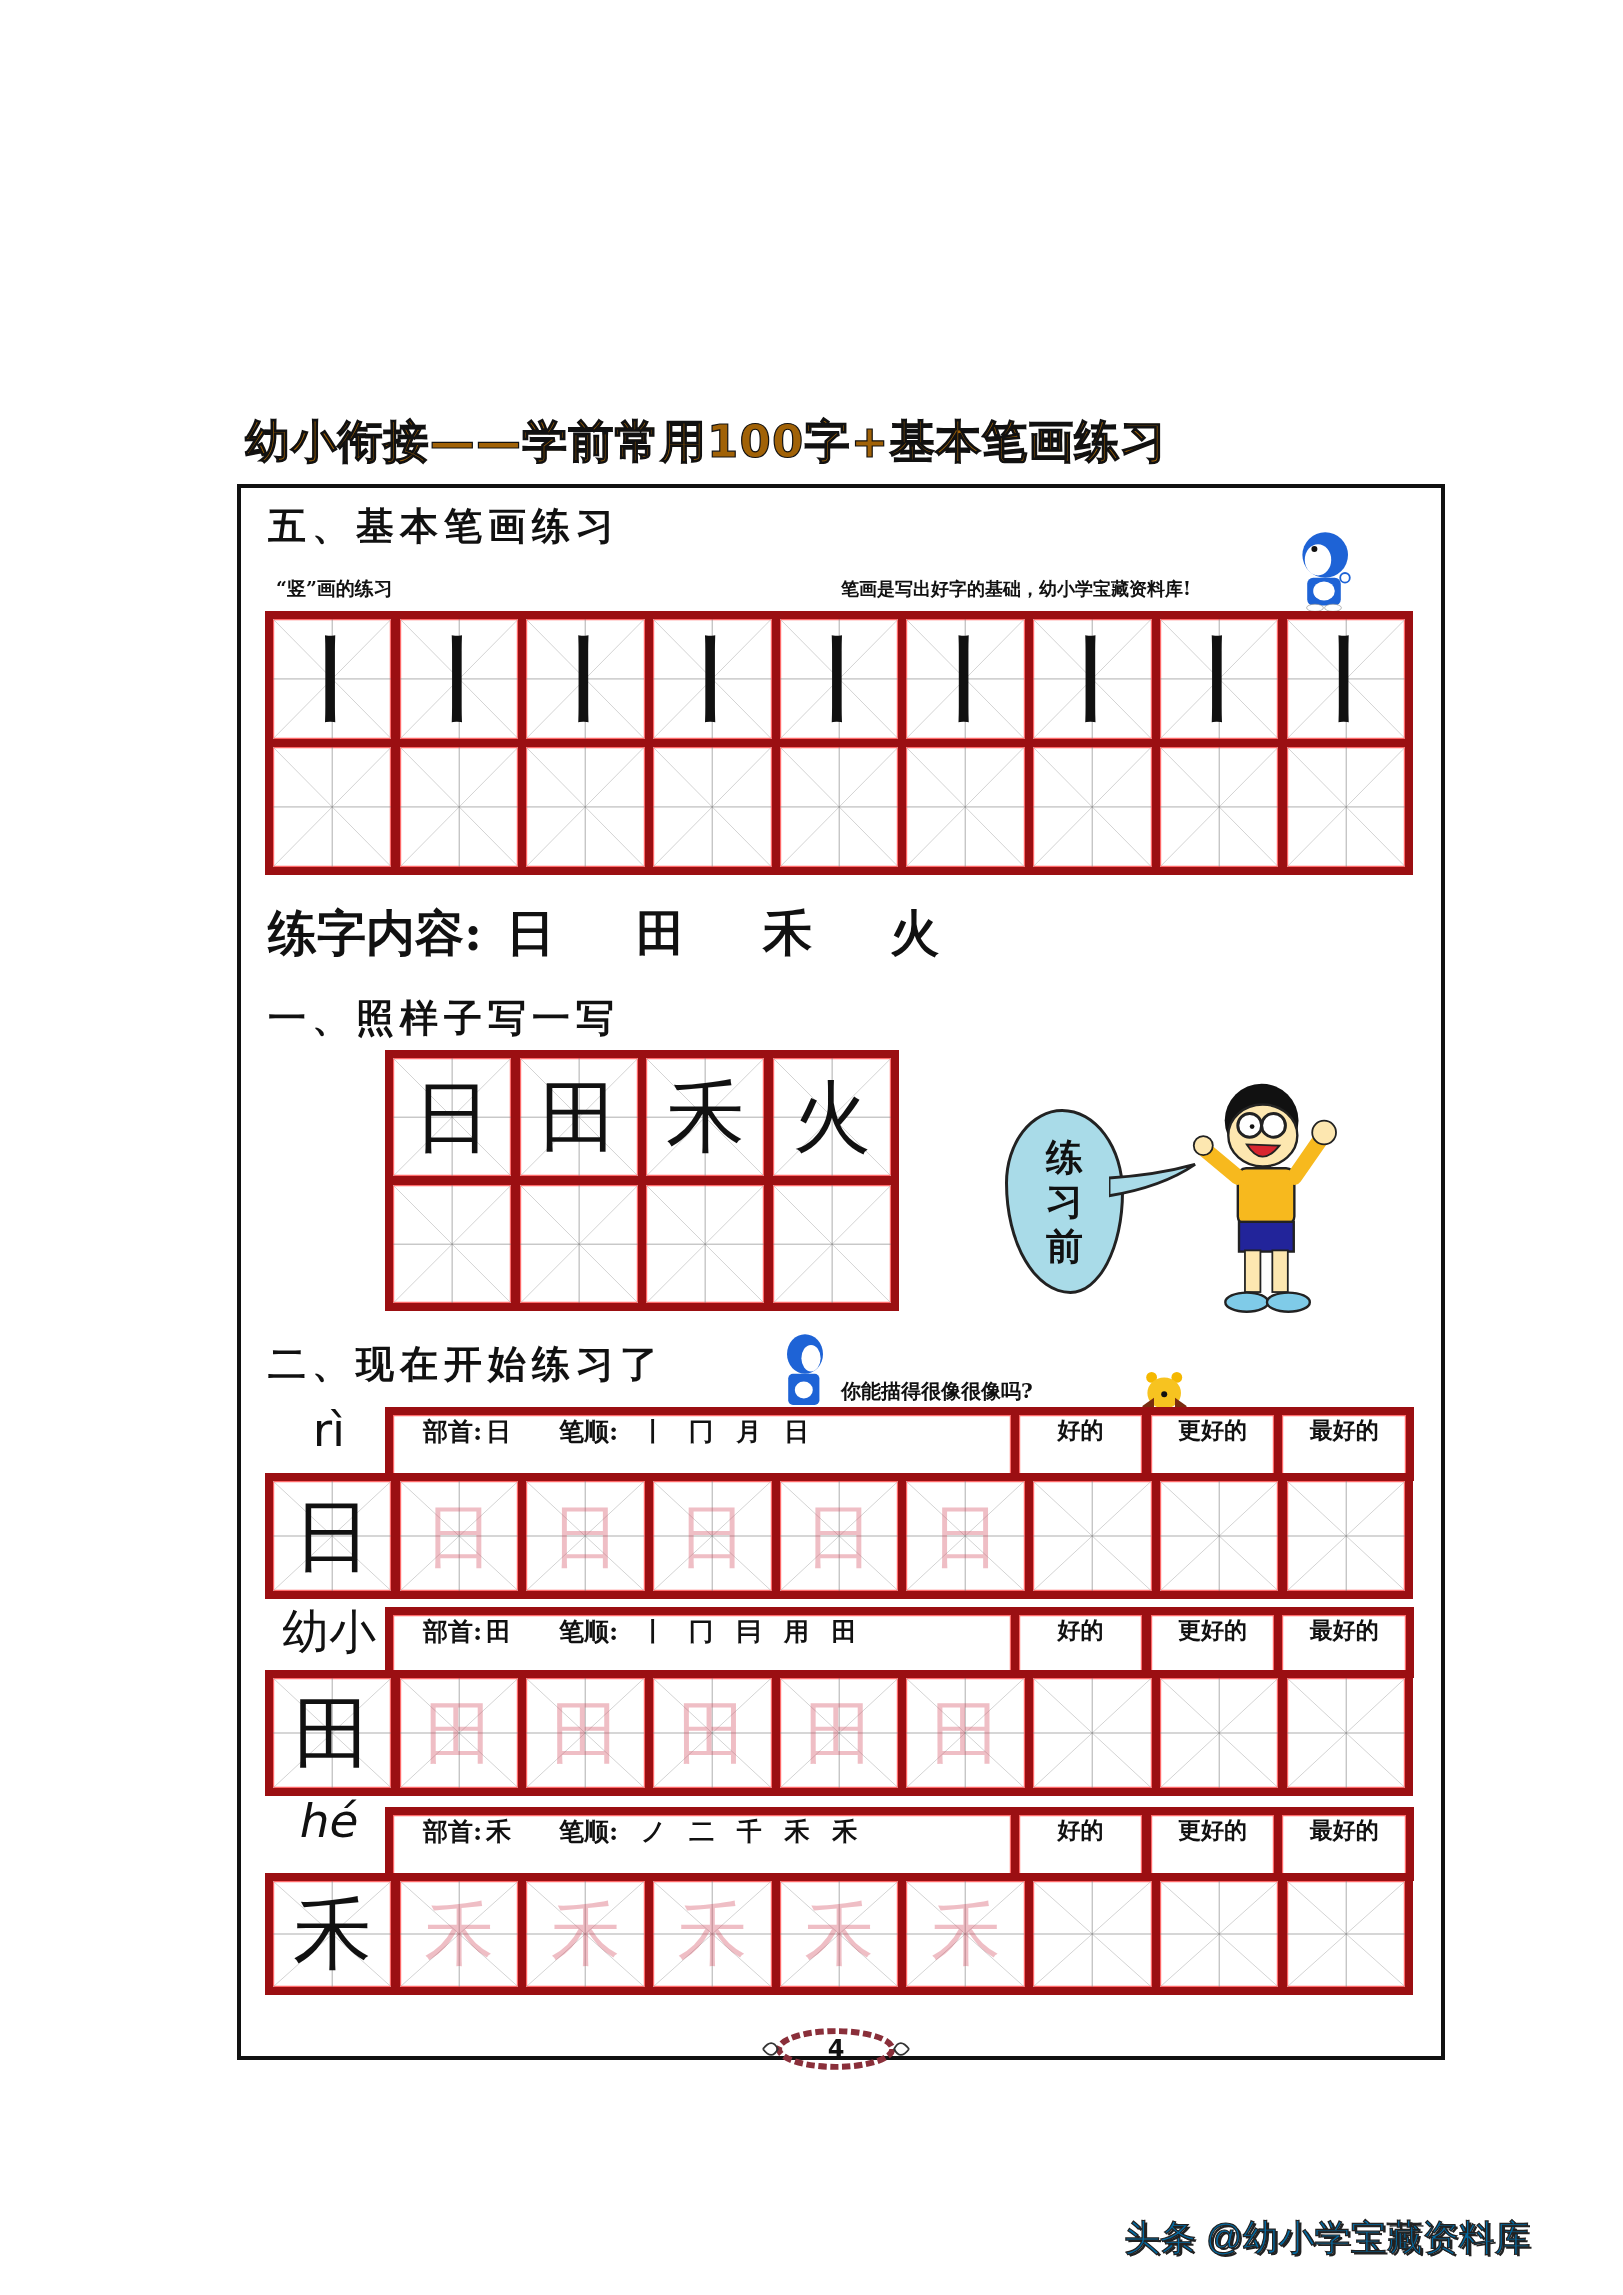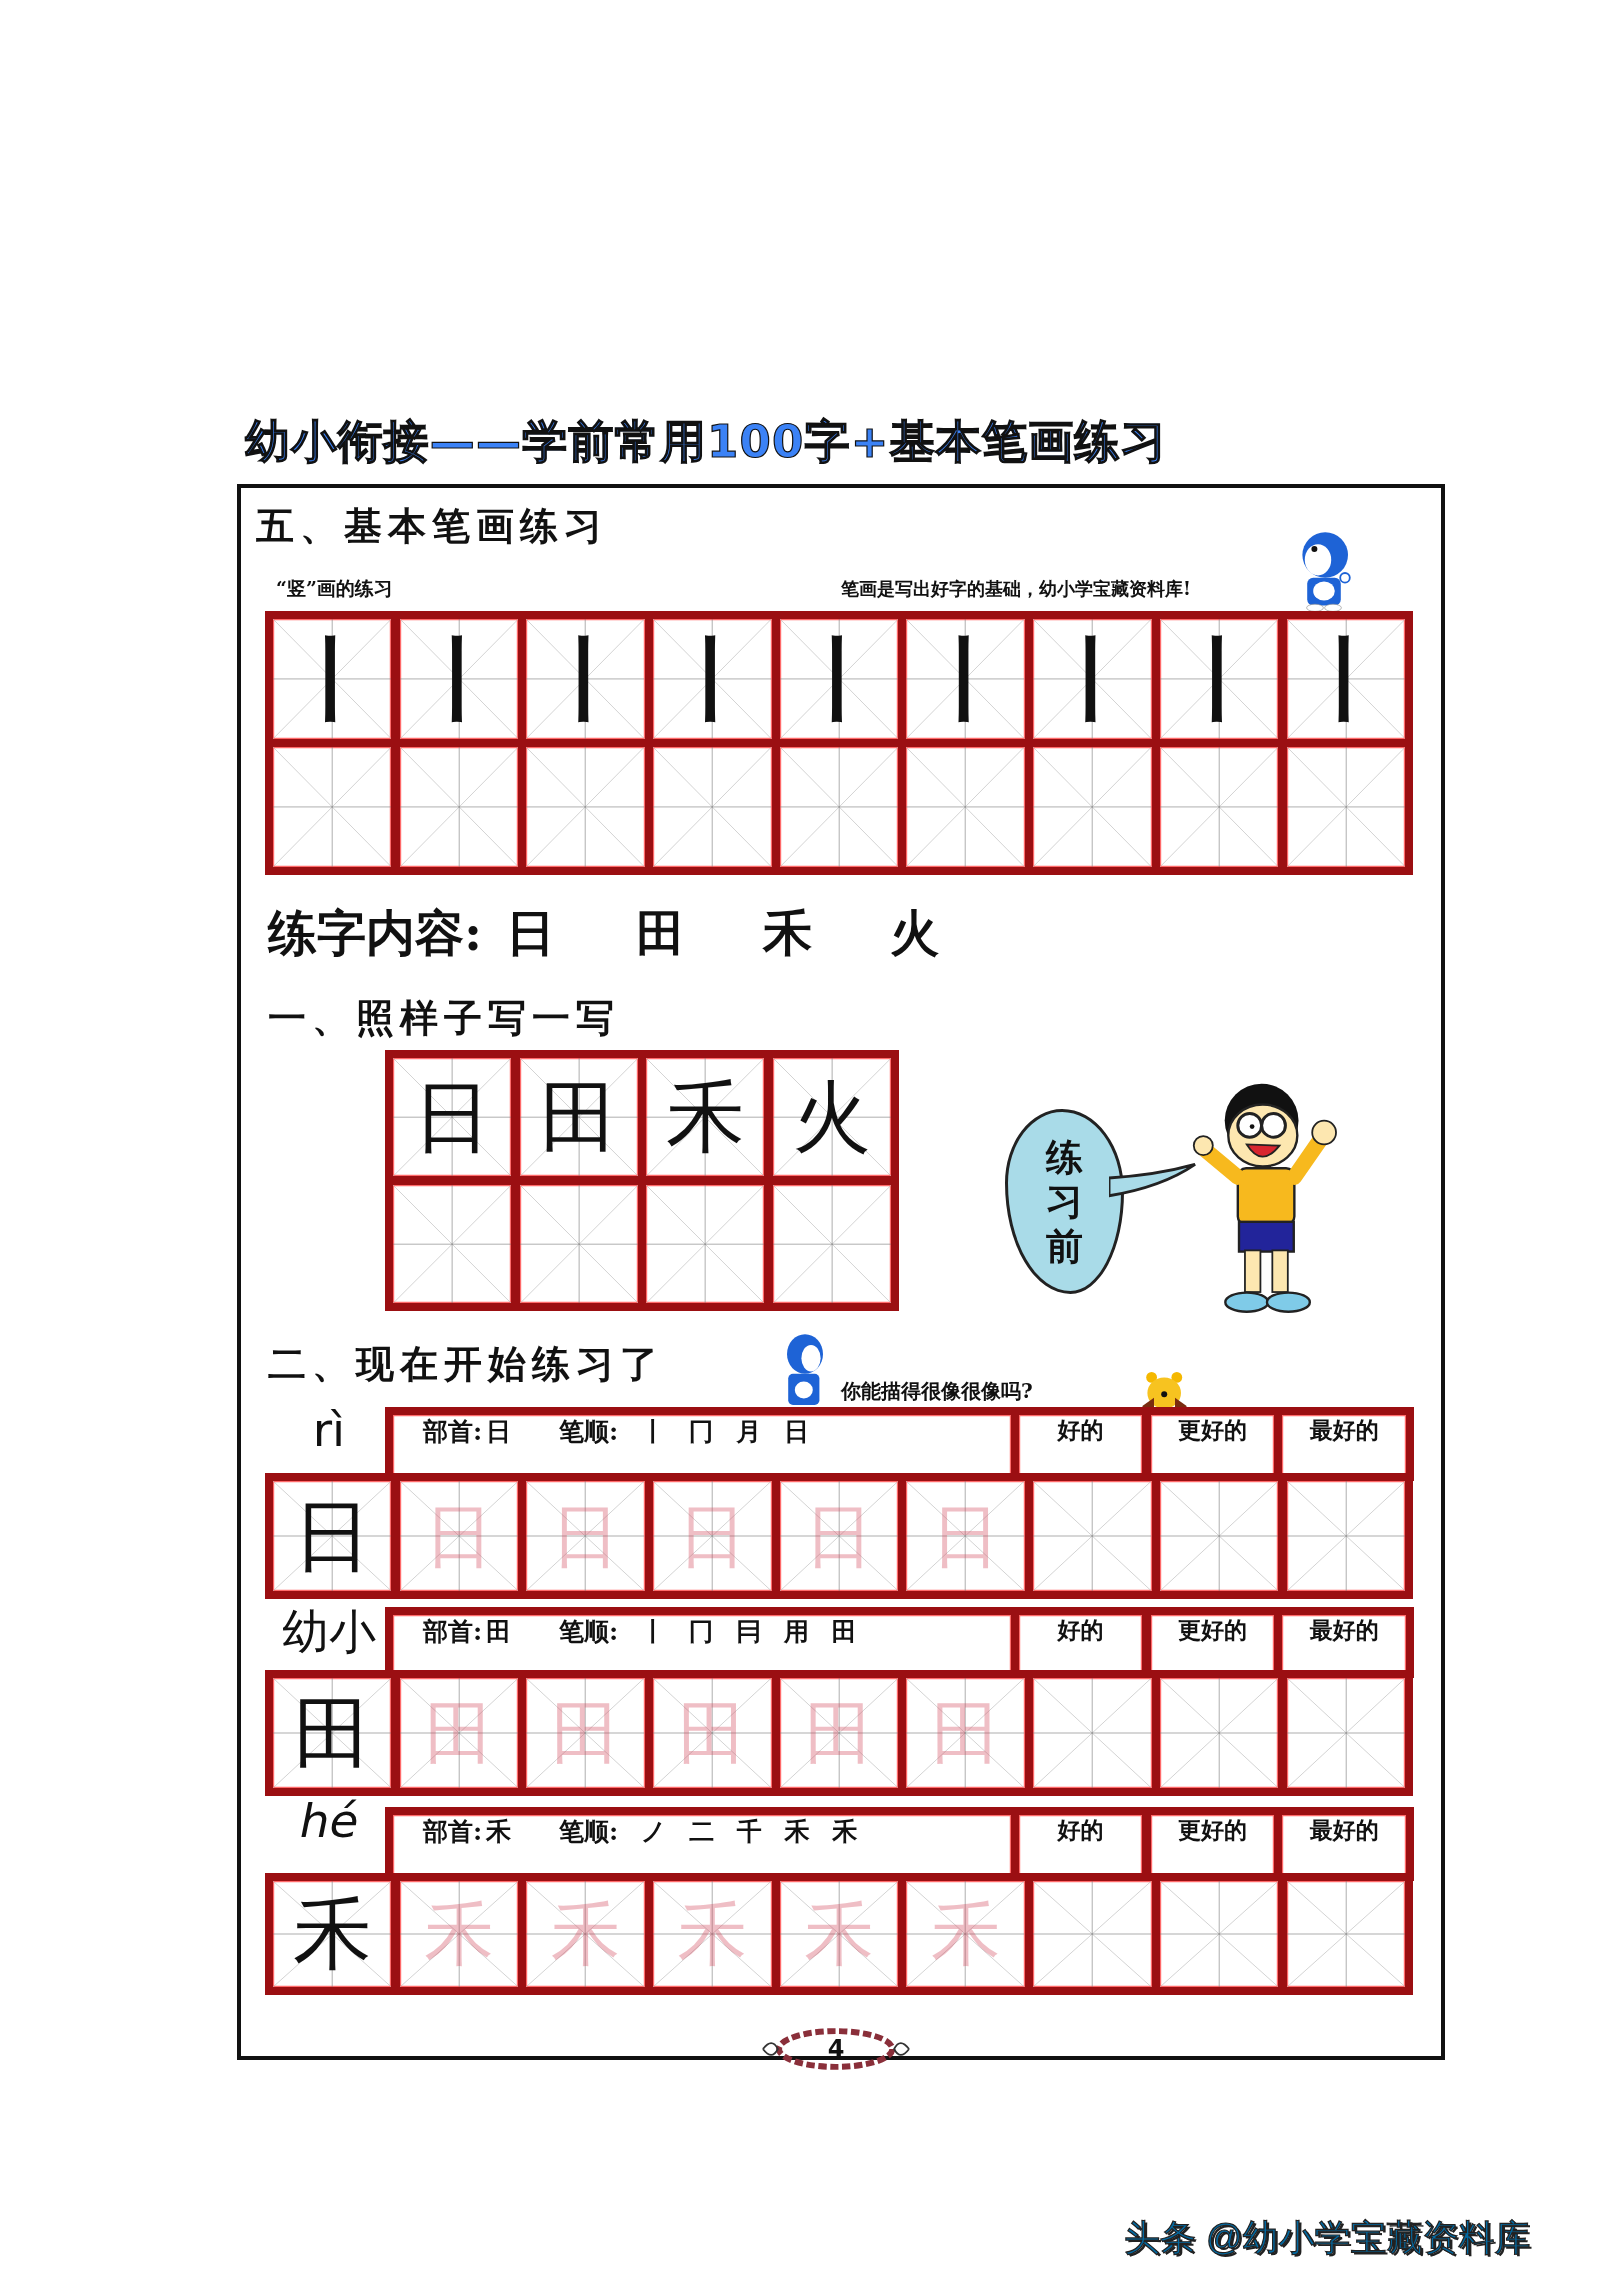--- a/index.html
+++ b/index.html
@@ -1,18 +1,18 @@
 <!DOCTYPE html>
 <html style="font-size:9.5px"><head>
 <meta charset="utf-8">
 <style>
   html,body{margin:0;padding:0;background:#fff;}
   body{width:1623px;height:2295px;position:relative;overflow:hidden;font-family:"DejaVu Serif","Liberation Serif",serif;color:#111;}
   .abs{position:absolute;}
-  .title{left:245px;top:412px;font-family:"DejaVu Sans","Liberation Sans",sans-serif;font-weight:900;font-size:45px;letter-spacing:1.2px;color:#3b82f6;-webkit-text-stroke:1.2px #111;white-space:nowrap;}
+  .title{left:245px;top:412px;font-family:"DejaVu Sans","Liberation Sans",sans-serif;font-weight:900;font-size:45px;letter-spacing:1.2px;color:#a16207;-webkit-text-stroke:1.2px #111;white-space:nowrap;}
   .frame{left:237px;top:484px;width:1208px;height:1576px;border:4.2px solid #111;box-sizing:border-box;}
   .h-section{font-size:38px;font-weight:bold;letter-spacing:6px;white-space:nowrap;}
   .small{font-size:19px;font-weight:bold;white-space:nowrap;text-align:center;}
   .grid{border:8.3px solid #9b0f12;box-sizing:border-box;display:grid;background:#9b0f12;gap:8.3px;}
   .cell{position:relative;background:#fff;box-shadow:inset 0 0 0 1.2px #ff6a6a;overflow:hidden;}
   .cell svg.guide{position:absolute;left:0;top:0;width:100%;height:100%;}
   .cell .ch{position:absolute;left:0;top:0;width:100%;height:100%;display:flex;align-items:center;justify-content:center;font-size:78px;line-height:1;}
   .cell .ch.trace{color:rgba(210,70,90,0.35);font-size:69px;}
   .cell .ch.stroke{font-size:89px;font-weight:bold;}
   .hdr{position:relative;background:#fff;box-shadow:inset 0 0 0 1.2px #ff6a6a;display:flex;}
@@ -23,21 +23,21 @@
   .watermark{left:1124px;top:2214px;font-family:Liberation Sans, sans-serif;font-size:36px;color:#0369a1;-webkit-text-stroke:1.2px #222;text-shadow:2.4px 2.4px 0 #222;white-space:nowrap;}
   .page-num{left:757px;top:2025px;width:158px;height:48px;display:flex;align-items:center;justify-content:center;}
 </style>
 </head>
 <body>
 
 <div class="abs title">幼小衔接——学前常用100字+基本笔画练习</div>
 
 <div class="abs frame"></div>
 
-<div class="abs h-section" style="left:256px;top:501px;">五、基本笔画练习</div>
+<div class="abs h-section" style="left:268px;top:501px;">五、基本笔画练习</div>
 <div class="abs small" style="left:276px;top:576px;">“竖”画的练习</div>
 <div class="abs small" style="left:841px;top:577px;font-size:18px;">笔画是写出好字的基础，幼小学宝藏资料库!</div>
 
 <div class="abs" style="left:1294px;top:531px;width:57px;height:81px;">
   <svg viewBox="0 0 95 135" width="57" height="81">
     <ellipse cx="52" cy="40" rx="38" ry="38" fill="#1e63d6"></ellipse>
     <ellipse cx="40" cy="48" rx="22" ry="26" fill="#fff"></ellipse>
     <circle cx="34" cy="30" r="5" fill="#111"></circle>
     <rect x="22" y="78" width="56" height="46" rx="10" fill="#1e63d6"></rect>
     <ellipse cx="50" cy="100" rx="18" ry="16" fill="#fff"></ellipse>

